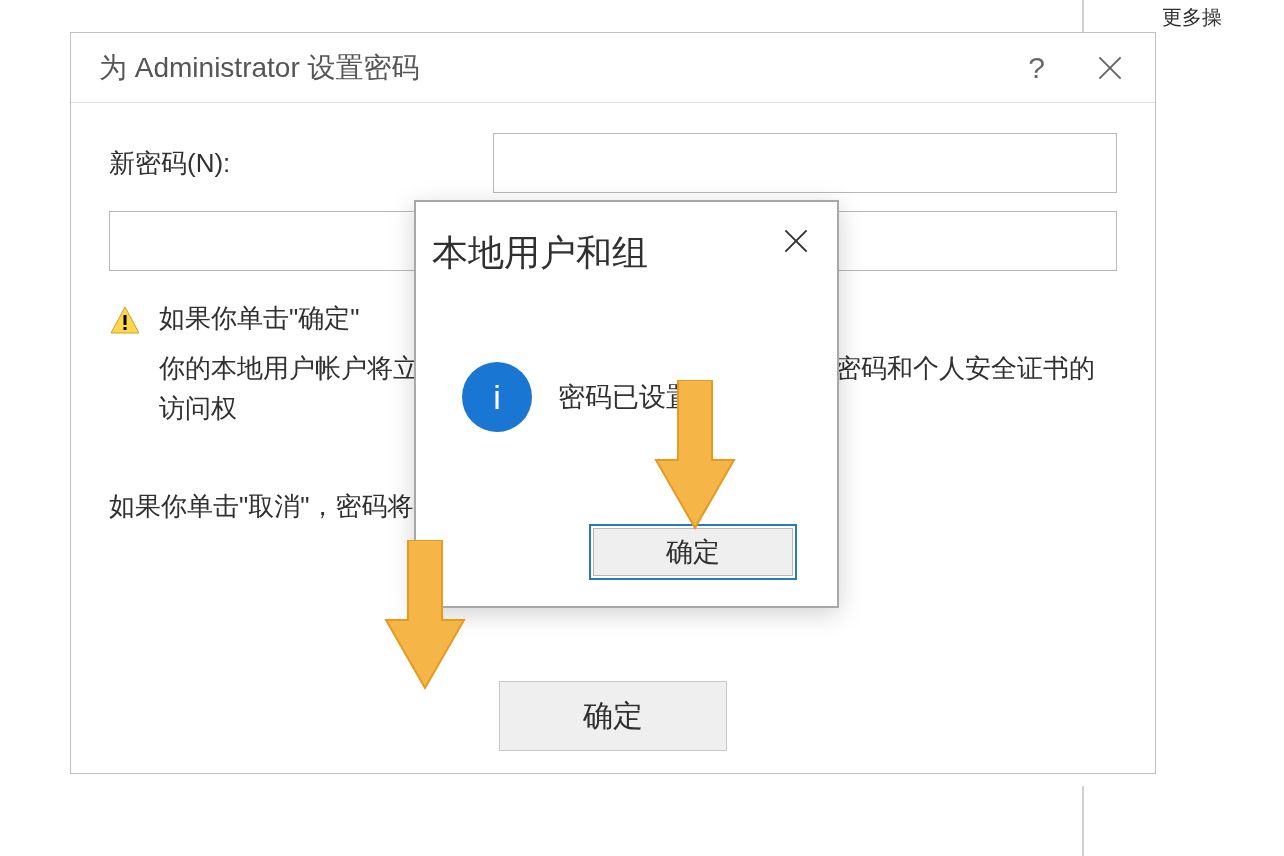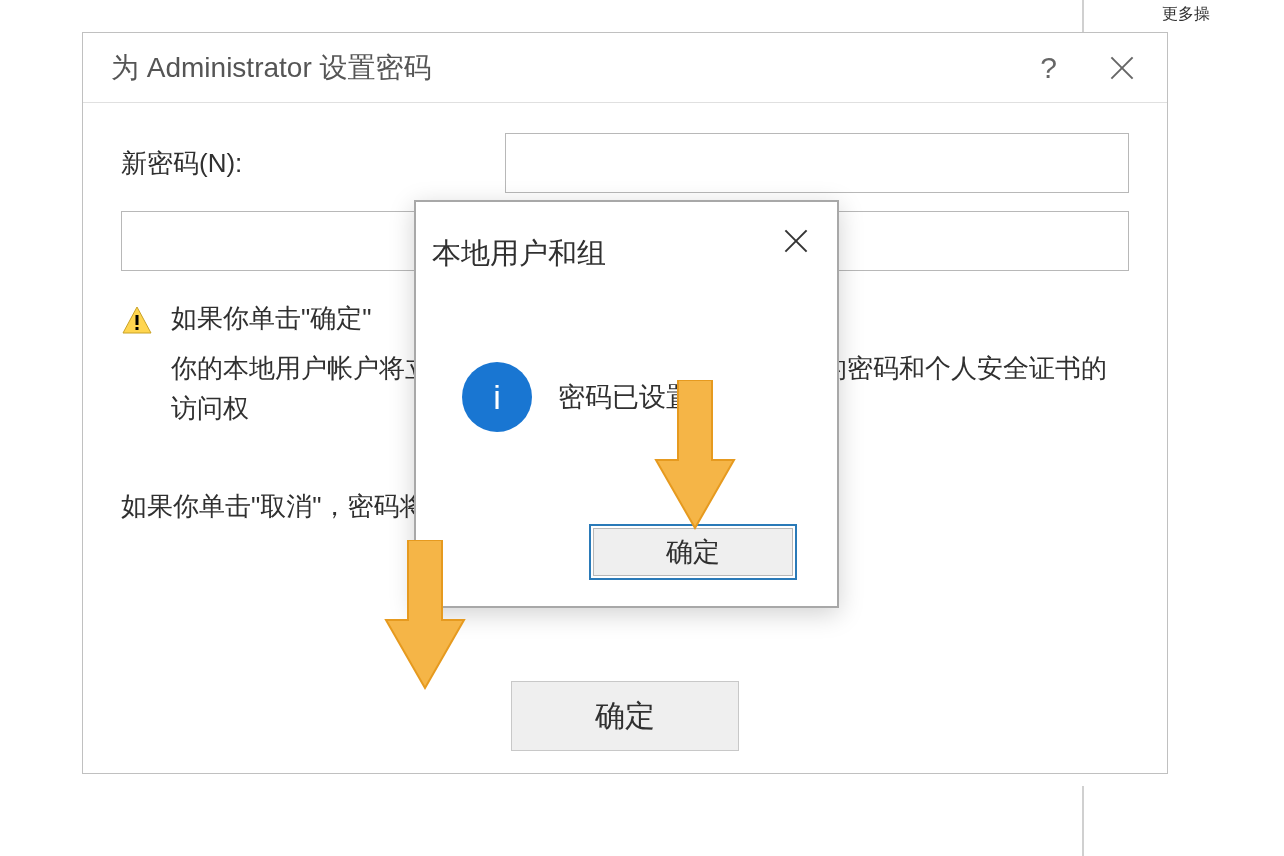--- a/index.html
+++ b/index.html
@@ -29,28 +29,28 @@
     }
     .bg-line-vert.l2 {
       left: 1082px;
       top: 786px;
       height: 70px;
     }
     .bg-text-more {
       position: absolute;
       top: 4px;
       left: 1162px;
-      font-size: 16px;
+      font-size: 20px;
       color: #303030;
     }
     
     
     .outer-dialog {
       position: absolute;
-      left: 82px;
+      left: 70px;
       top: 32px;
       width: 1086px;
       height: 742px;
       background: #ffffff;
       border: 1px solid #c0c0c0;
     }
     .outer-titlebar {
       height: 70px;
       display: flex;
       align-items: center;
@@ -182,21 +182,21 @@
       z-index: 10;
     }
     .inner-titlebar {
       height: 80px;
       display: flex;
       align-items: center;
       padding: 0 16px;
       position: relative;
     }
     .inner-title {
-      font-size: 29px;
+      font-size: 36px;
       color: #303030;
       margin-top: 23px;
     }
     .inner-close {
       position: absolute;
       right: 28px;
       top: 26px;
       width: 26px;
       height: 26px;
       cursor: pointer;

